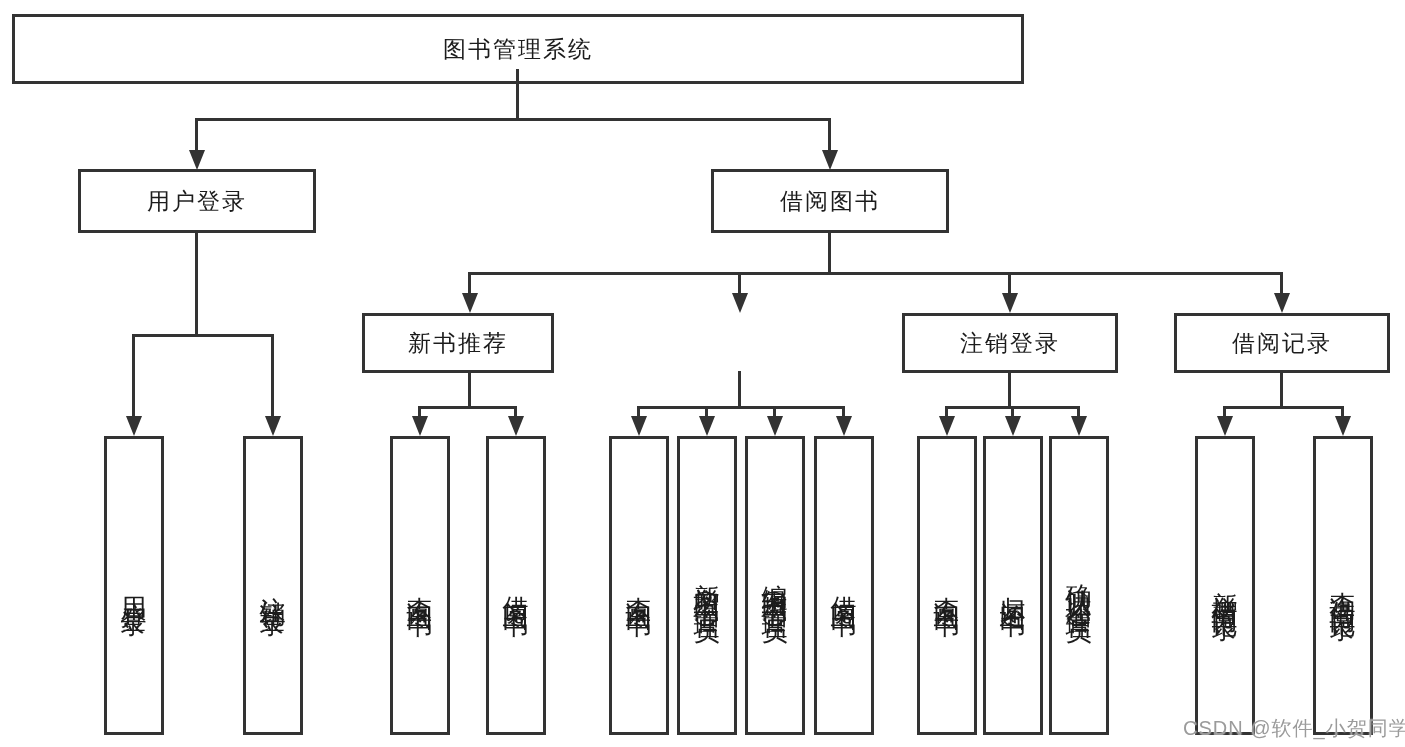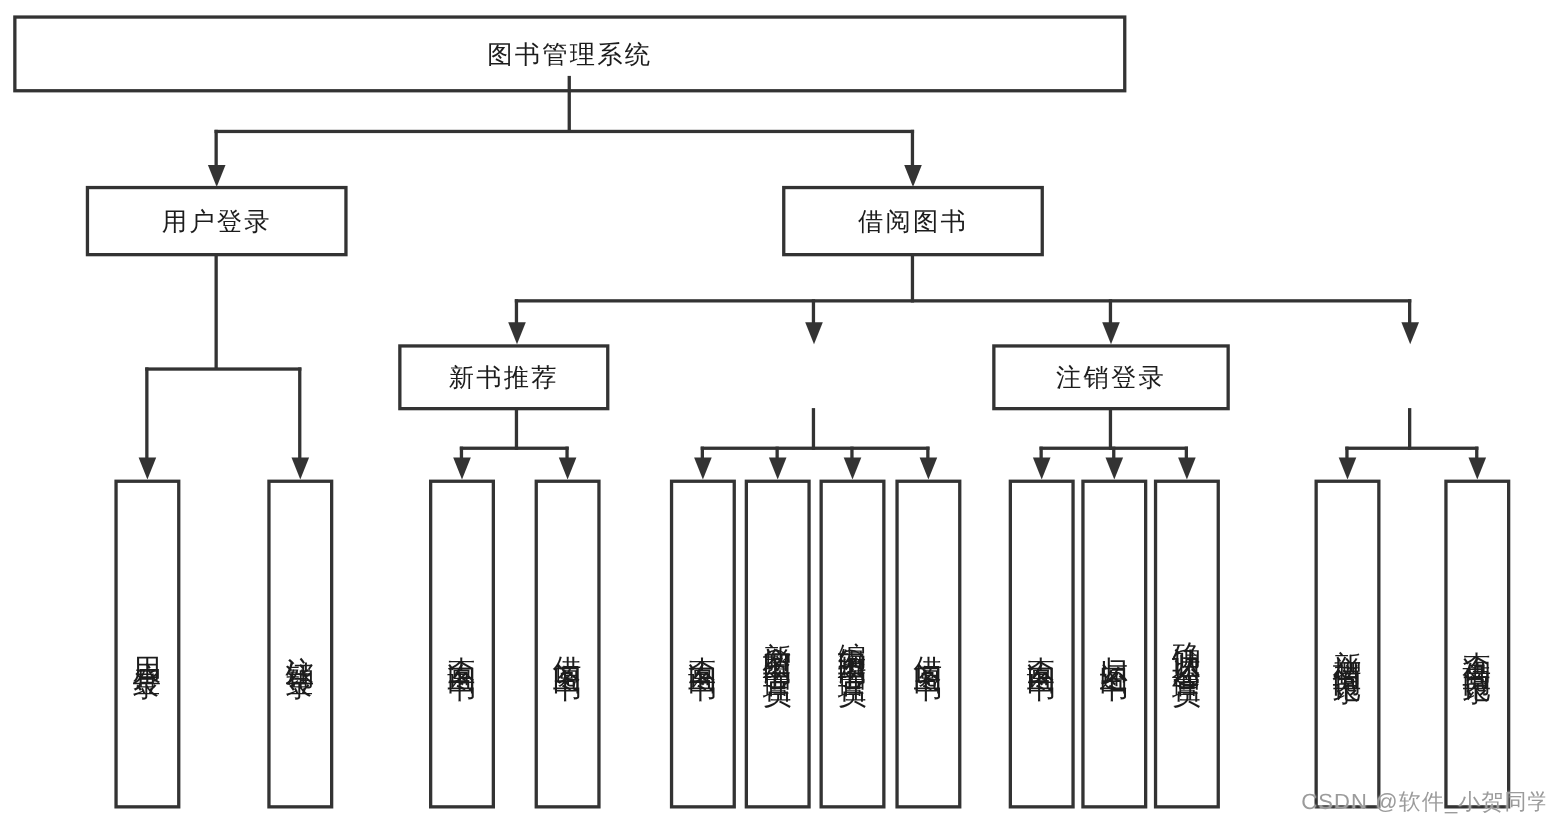--- a/index.html
+++ b/index.html
@@ -69,20 +69,21 @@
   <div class="vline" style="left:738px;top:272px;height:24px"></div>
   <div class="vline" style="left:1008px;top:272px;height:24px"></div>
   <div class="vline" style="left:1280px;top:272px;height:24px"></div>
   <div class="arrow" style="left:462px;top:293px"></div>
   <div class="arrow" style="left:732px;top:293px"></div>
   <div class="arrow" style="left:1002px;top:293px"></div>
   <div class="arrow" style="left:1274px;top:293px"></div>
 
   <div class="box" style="left:362px;top:313px;width:192px;height:60px">新书推荐</div>
   <div class="box" style="left:902px;top:313px;width:216px;height:60px">注销登录</div>
+  <div class="box" style="left:1174px;top:313px;width:216px;height:60px">借阅记录</div>
 
   <div class="vline" style="left:468px;top:371px;height:38px"></div>
   <div class="vline" style="left:738px;top:371px;height:38px"></div>
   <div class="vline" style="left:1008px;top:371px;height:38px"></div>
   <div class="vline" style="left:1280px;top:371px;height:38px"></div>
 
   <div class="hline" style="left:418px;top:406px;width:99px"></div>
   <div class="hline" style="left:637px;top:406px;width:208px"></div>
   <div class="hline" style="left:945px;top:406px;width:135px"></div>
   <div class="hline" style="left:1223px;top:406px;width:121px"></div>

